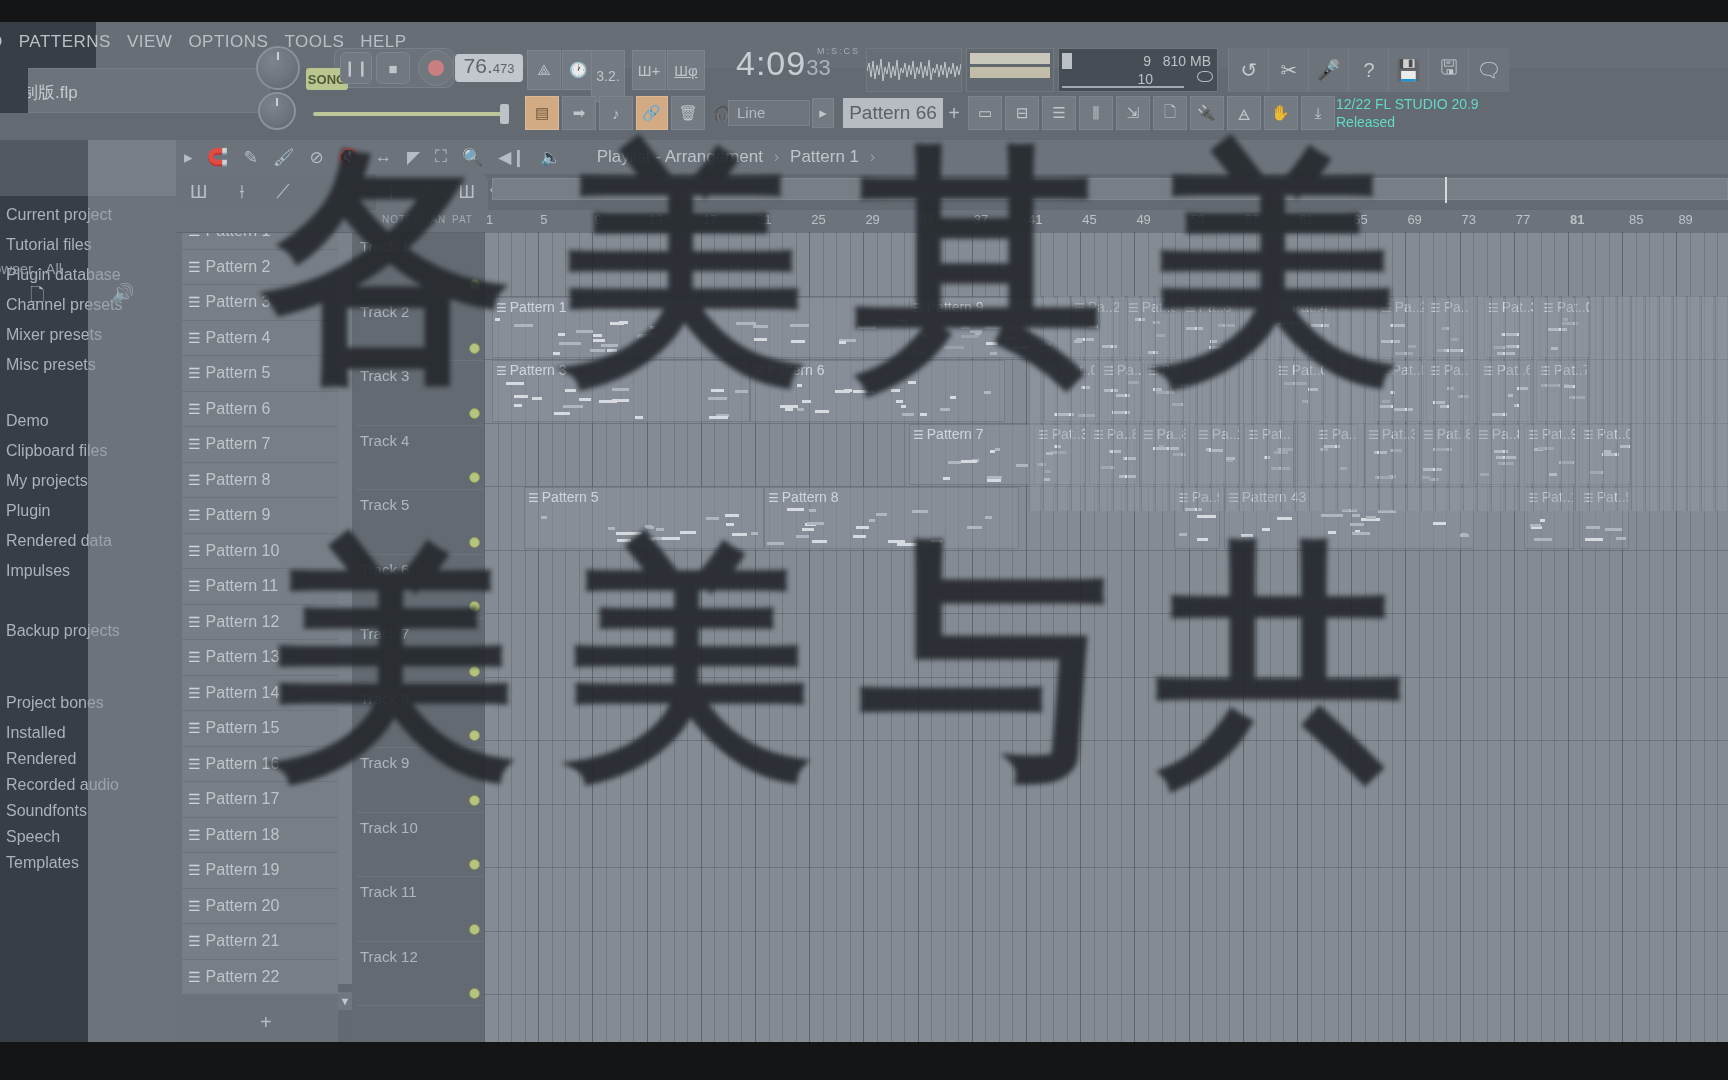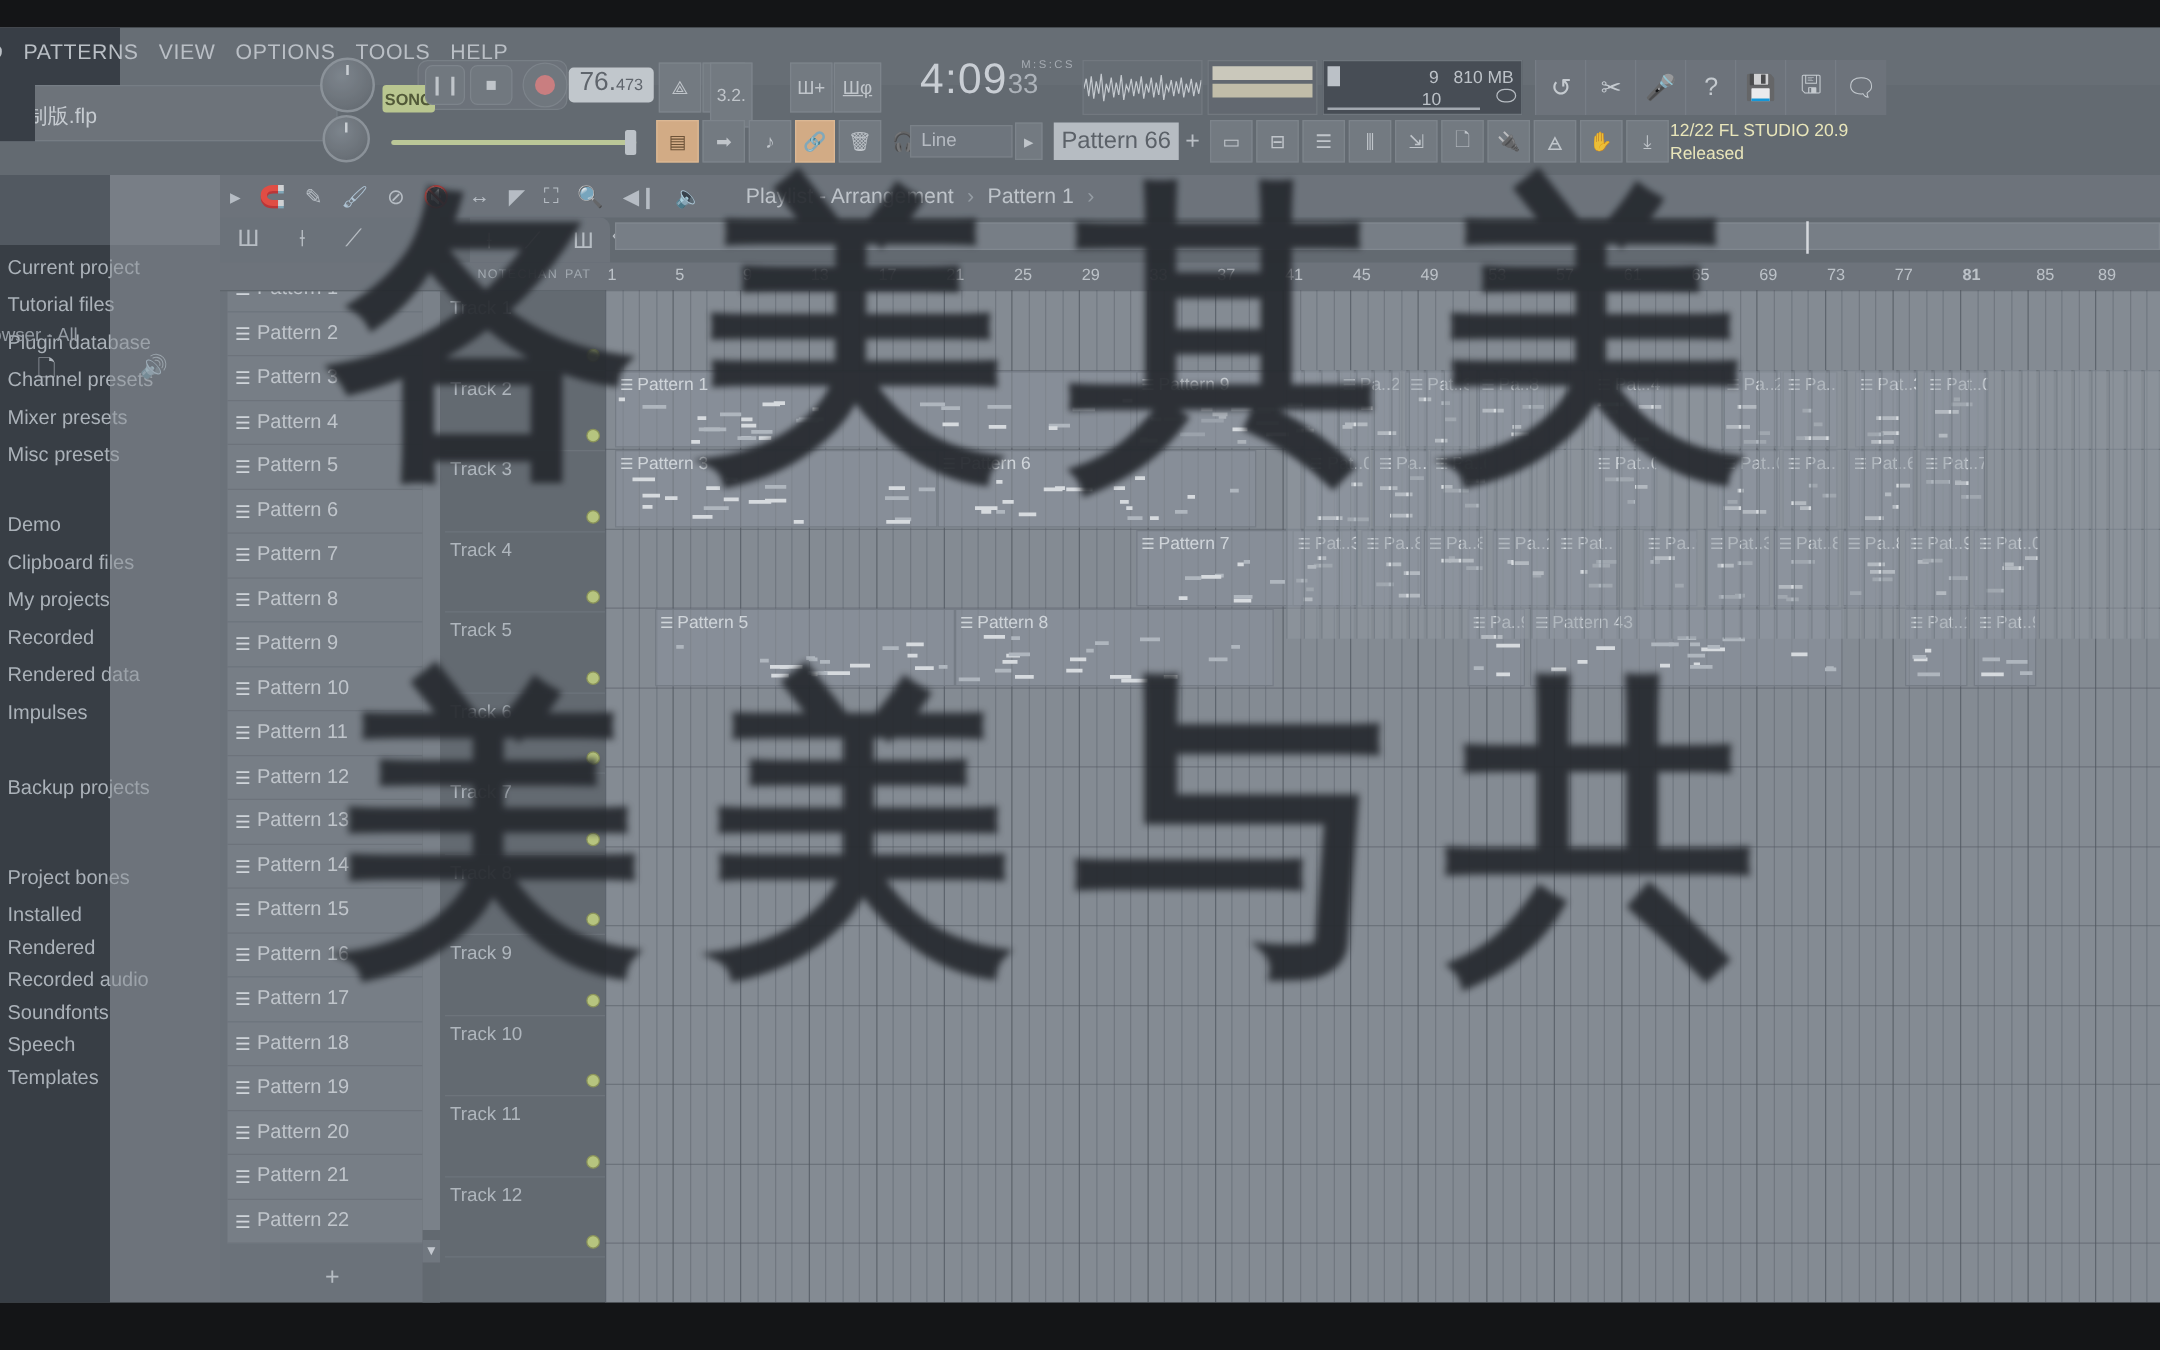--- a/index.html
+++ b/index.html
@@ -59,21 +59,21 @@
 
   .rtbtn{position:absolute;top:26px;width:40px;height:44px;background:#6a7178;border-left:1px solid #767d83;
          display:flex;align-items:center;justify-content:center;color:#d3d8dc;font-size:20px;}
   .volslider{position:absolute;left:313px;top:90px;width:196px;height:4px;background:#c7d49a;border-radius:2px;}
   .volhandle{position:absolute;left:500px;top:82px;width:9px;height:20px;background:#c9ced3;border-radius:2px;}
 
   .linebox{position:absolute;left:728px;top:78px;width:82px;height:26px;background:#6c737a;border:1px solid #7a8187;box-sizing:border-box;color:#c0c5cb;font-size:15px;padding-left:8px;line-height:24px;}
   .patbox{position:absolute;left:843px;top:76px;width:100px;height:30px;background:#c2c7cc;color:#555b61;font-size:19px;display:flex;align-items:center;justify-content:center;}
   .plusbtn{position:absolute;left:944px;top:76px;width:20px;height:30px;color:#c6cbd0;font-size:20px;display:flex;align-items:center;justify-content:center;}
 
-  .verbox{position:absolute;left:1336px;top:72px;width:200px;height:40px;color:#fef9c3;font-size:14px;}
+  .verbox{position:absolute;left:1336px;top:72px;width:200px;height:40px;color:#5eead4;font-size:14px;}
   .verbox .v1{position:absolute;left:0;top:2px;}
   .verbox .v2{position:absolute;left:0;top:20px;}
 
   
   .browser{position:absolute;left:0;top:118px;width:176px;height:902px;background:#2b3137;}
   .browser-head{position:absolute;left:0;top:0;width:176px;height:56px;background:#6a7178;opacity:.52;}
   .browser-title{position:absolute;left:-22px;top:120px;font-size:15px;color:#9aa1a8;white-space:nowrap;}
   .br-icon1{position:absolute;left:30px;top:142px;color:#b8bec4;font-size:18px;}
   .br-icon2{position:absolute;left:112px;top:142px;color:#aab1b7;font-size:18px;}
   .br-list{position:absolute;left:0;top:60px;width:176px;}
@@ -175,21 +175,21 @@
         <div class="record-dot"></div>
       </div>
 
     <div class="tempo">
       <span class="big">76.</span>
         <span class="small">473</span>
     </div>
 
     <div class="tbtn" style="left:527px;top:28px;width:34px;height:40px;">⟁</div>
     <div class="tbtn" style="left:562px;top:28px;width:34px;height:40px;">🕐</div>
-    <div class="tbtn" style="left:568px;top:28px;width:34px;height:52px;font-size:14px;">3.2.</div>
+    <div class="tbtn" style="left:591px;top:28px;width:34px;height:52px;font-size:14px;">3.2.</div>
     <div class="tbtn" style="left:632px;top:28px;width:34px;height:40px;">Ш+</div>
     <div class="tbtn" style="left:667px;top:28px;width:38px;height:40px;text-decoration:underline;">Шφ</div>
 
     <div class="timedisp">
       <span class="tm">4:09</span><span class="tsec">33</span>
       <span class="lbl">M:S:CS</span>
     </div>
 
     <div class="scope">
       <svg width="96" height="44" viewBox="0 0 96 44">
@@ -258,21 +258,21 @@
         <div class="br-item">Current project</div>
         <div class="br-item">Tutorial files</div>
         <div class="br-item">Plugin database</div>
         <div class="br-item">Channel presets</div>
         <div class="br-item">Mixer presets</div>
         <div class="br-item">Misc presets</div>
         <div class="br-item" style="height:26px"></div>
         <div class="br-item">Demo</div>
         <div class="br-item">Clipboard files</div>
         <div class="br-item">My projects</div>
-        <div class="br-item">Recorded</div>
+        <div class="br-item">Plugin</div>
         <div class="br-item">Rendered data</div>
         <div class="br-item">Impulses</div>
         <div class="br-item" style="height:30px"></div>
         <div class="br-item">Backup projects</div>
         <div class="br-item" style="height:42px"></div>
         <div class="br-item">Project bones</div>
         <div class="br-item" style="height:26px">Installed</div>
         <div class="br-item" style="height:26px">Rendered</div>
         <div class="br-item" style="height:26px">Recorded audio</div>
         <div class="br-item" style="height:26px">Soundfonts</div>

